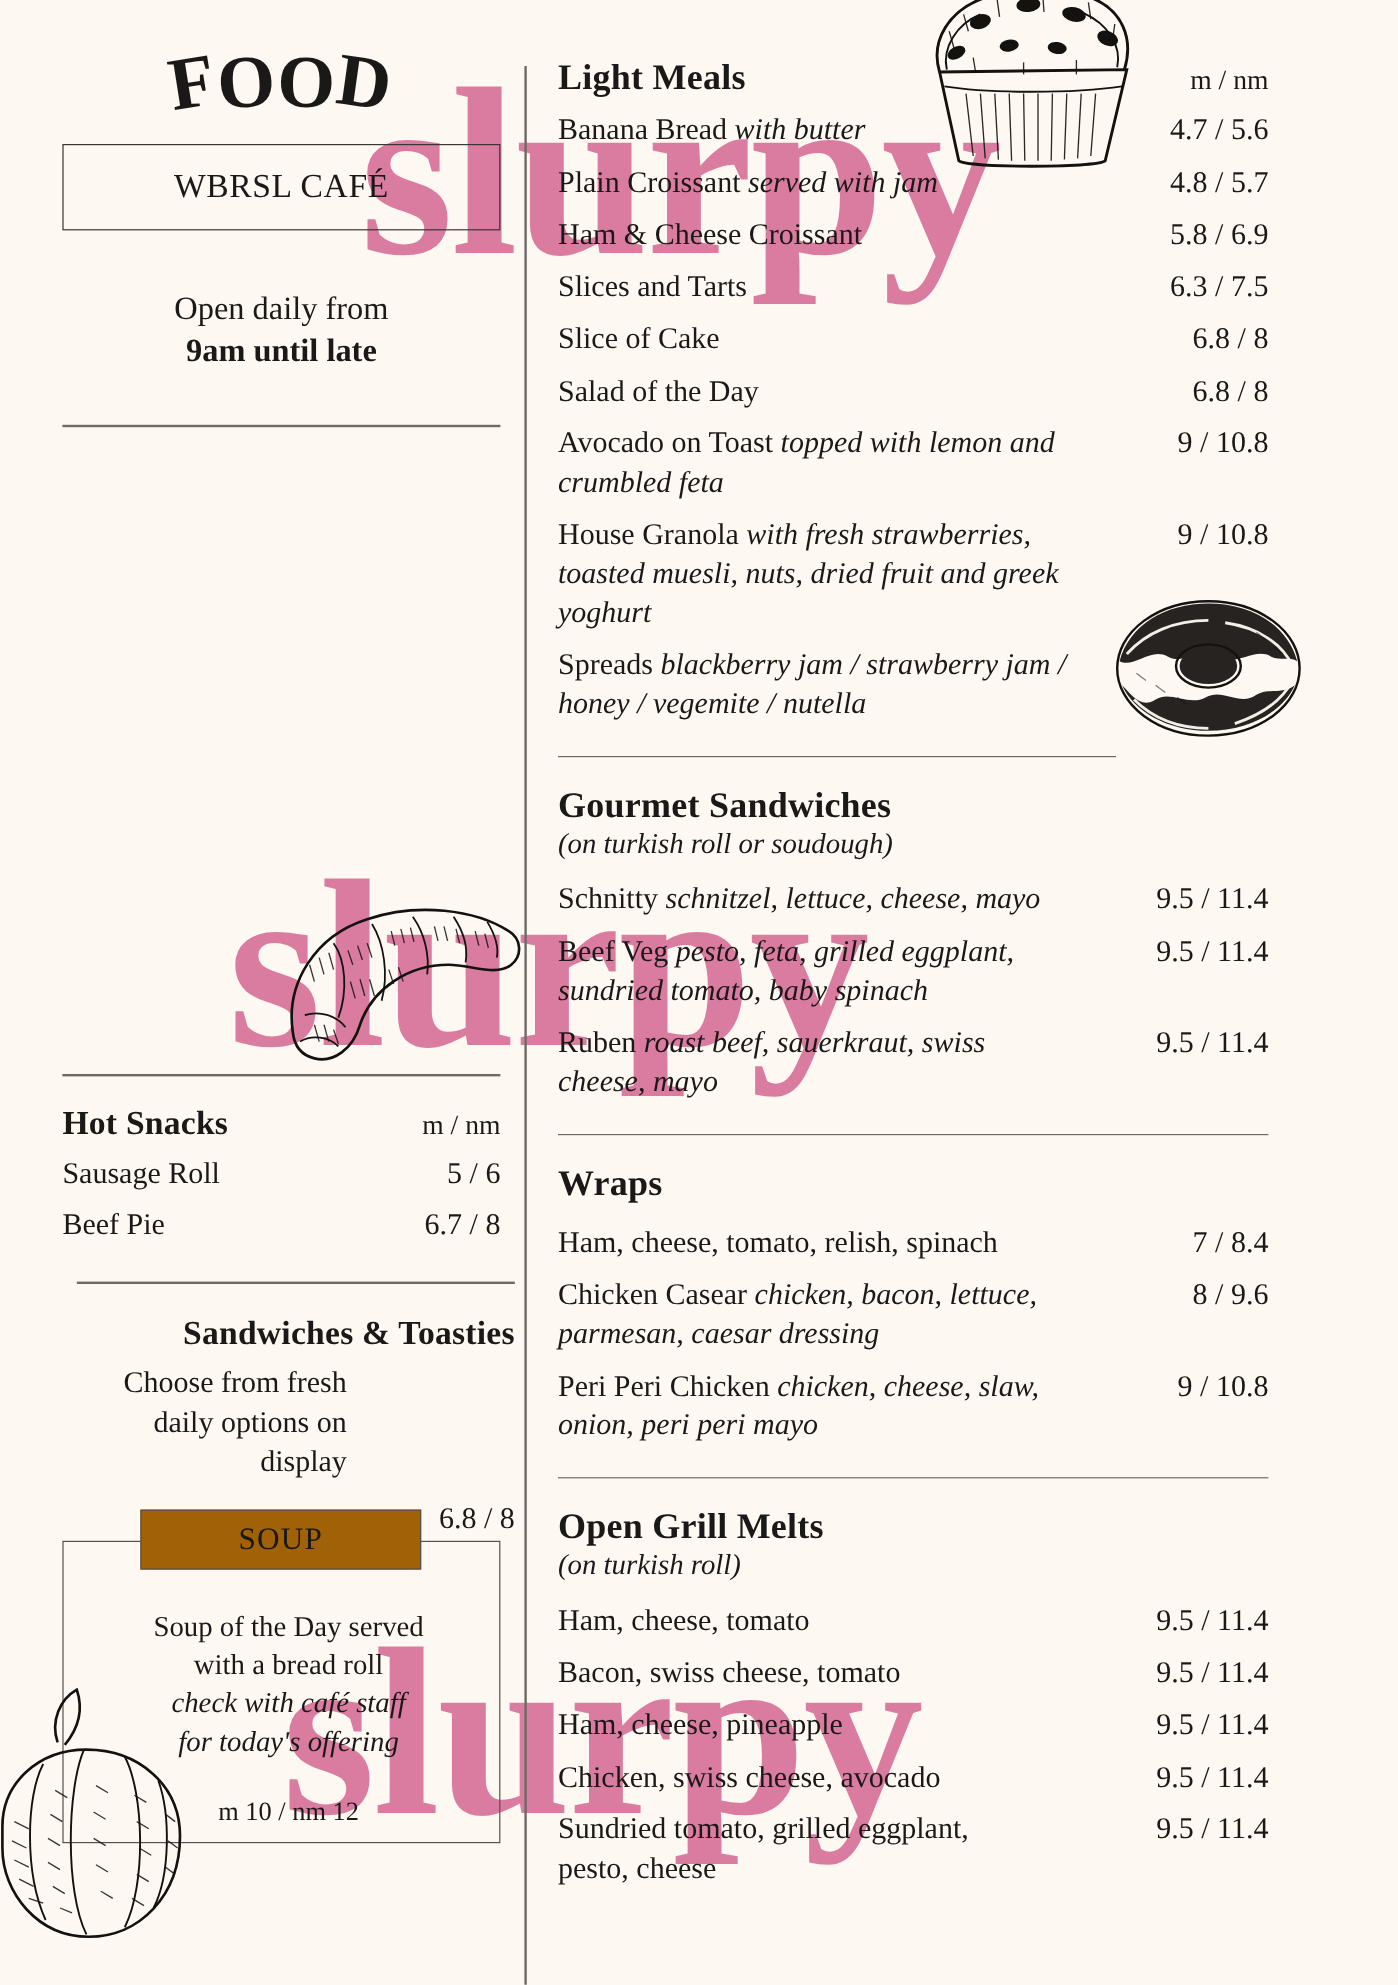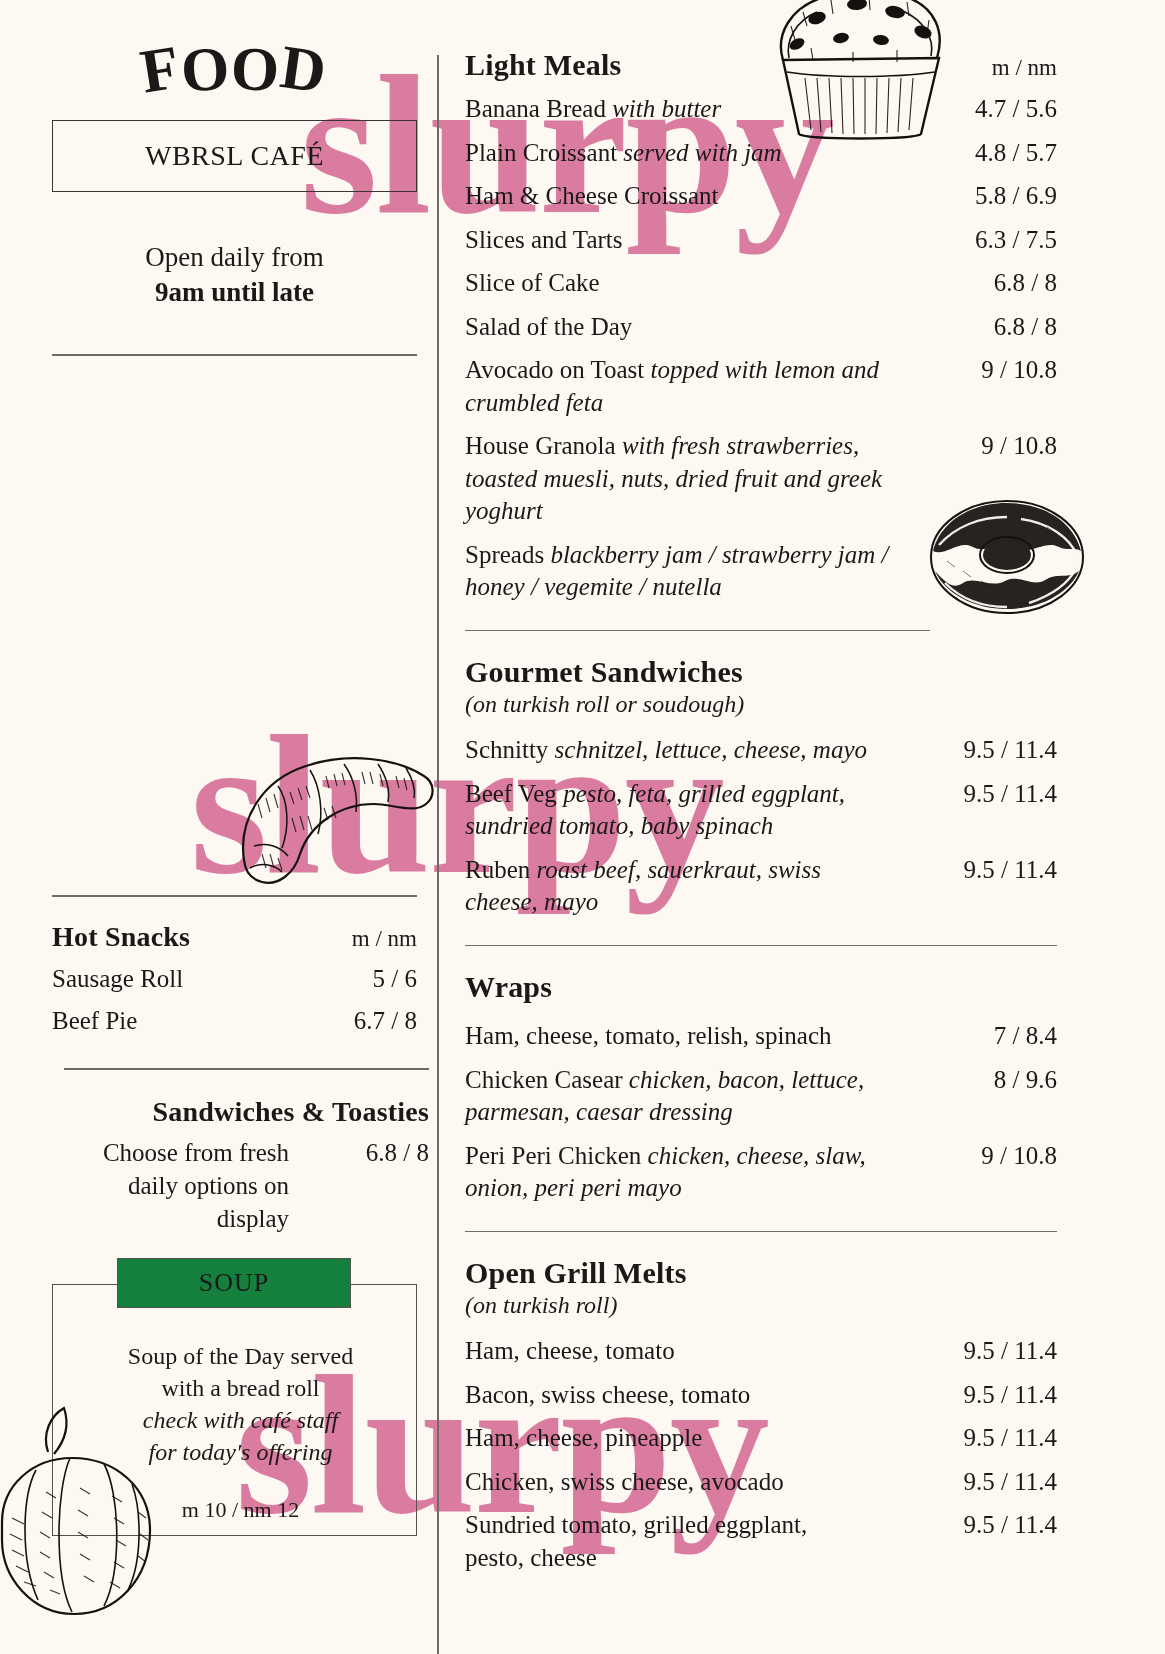--- a/index.html
+++ b/index.html
@@ -60,28 +60,28 @@
   .mn-head { font-size:23px; }
 
   
   .hot-snacks { position:absolute; left:52px; top:895px; width:365px; }
   .hot-snacks .rule { margin-bottom:24px; }
   .hot-head { display:flex; justify-content:space-between; align-items:baseline; }
 
   .sandwiches { position:absolute; left:64px; top:1068px; width:365px;text-align:right; }
   .sandwiches .rule { margin-bottom:26px; }
   .sw-row { display:flex; justify-content:space-between; font-size:25px;
-            line-height:1.32; margin-top:8px; gap:14px; }
+            line-height:1.32; margin-top:8px; gap:14px;flex-direction:column; }
 
   
   .soup { position:absolute; left:52px; top:1258px; width:365px; height:278px; }
   .soup-frame { position:absolute; left:0; top:26px; right:0; bottom:0;
                 border:1.5px solid #55504c; }
   .soup-tab { position:absolute; left:65px; top:0; width:232px; height:48px;
-              border:1.5px solid #55504c; background:#15803d;
+              border:1.5px solid #55504c; background:#a16207;
               display:flex; align-items:center; justify-content:center;
               font-size:26px; letter-spacing:1px; z-index:2; }
   .soup-body { position:absolute; left:12px; right:0; top:82px; text-align:center;
                font-size:24px; line-height:1.34; }
   .soup-body .it { font-style:italic; display:block; }
   .soup-price { margin-top:26px; font-size:22px; }
 
   
   .right { position:absolute; left:465px; top:48px; width:592px; }
 

